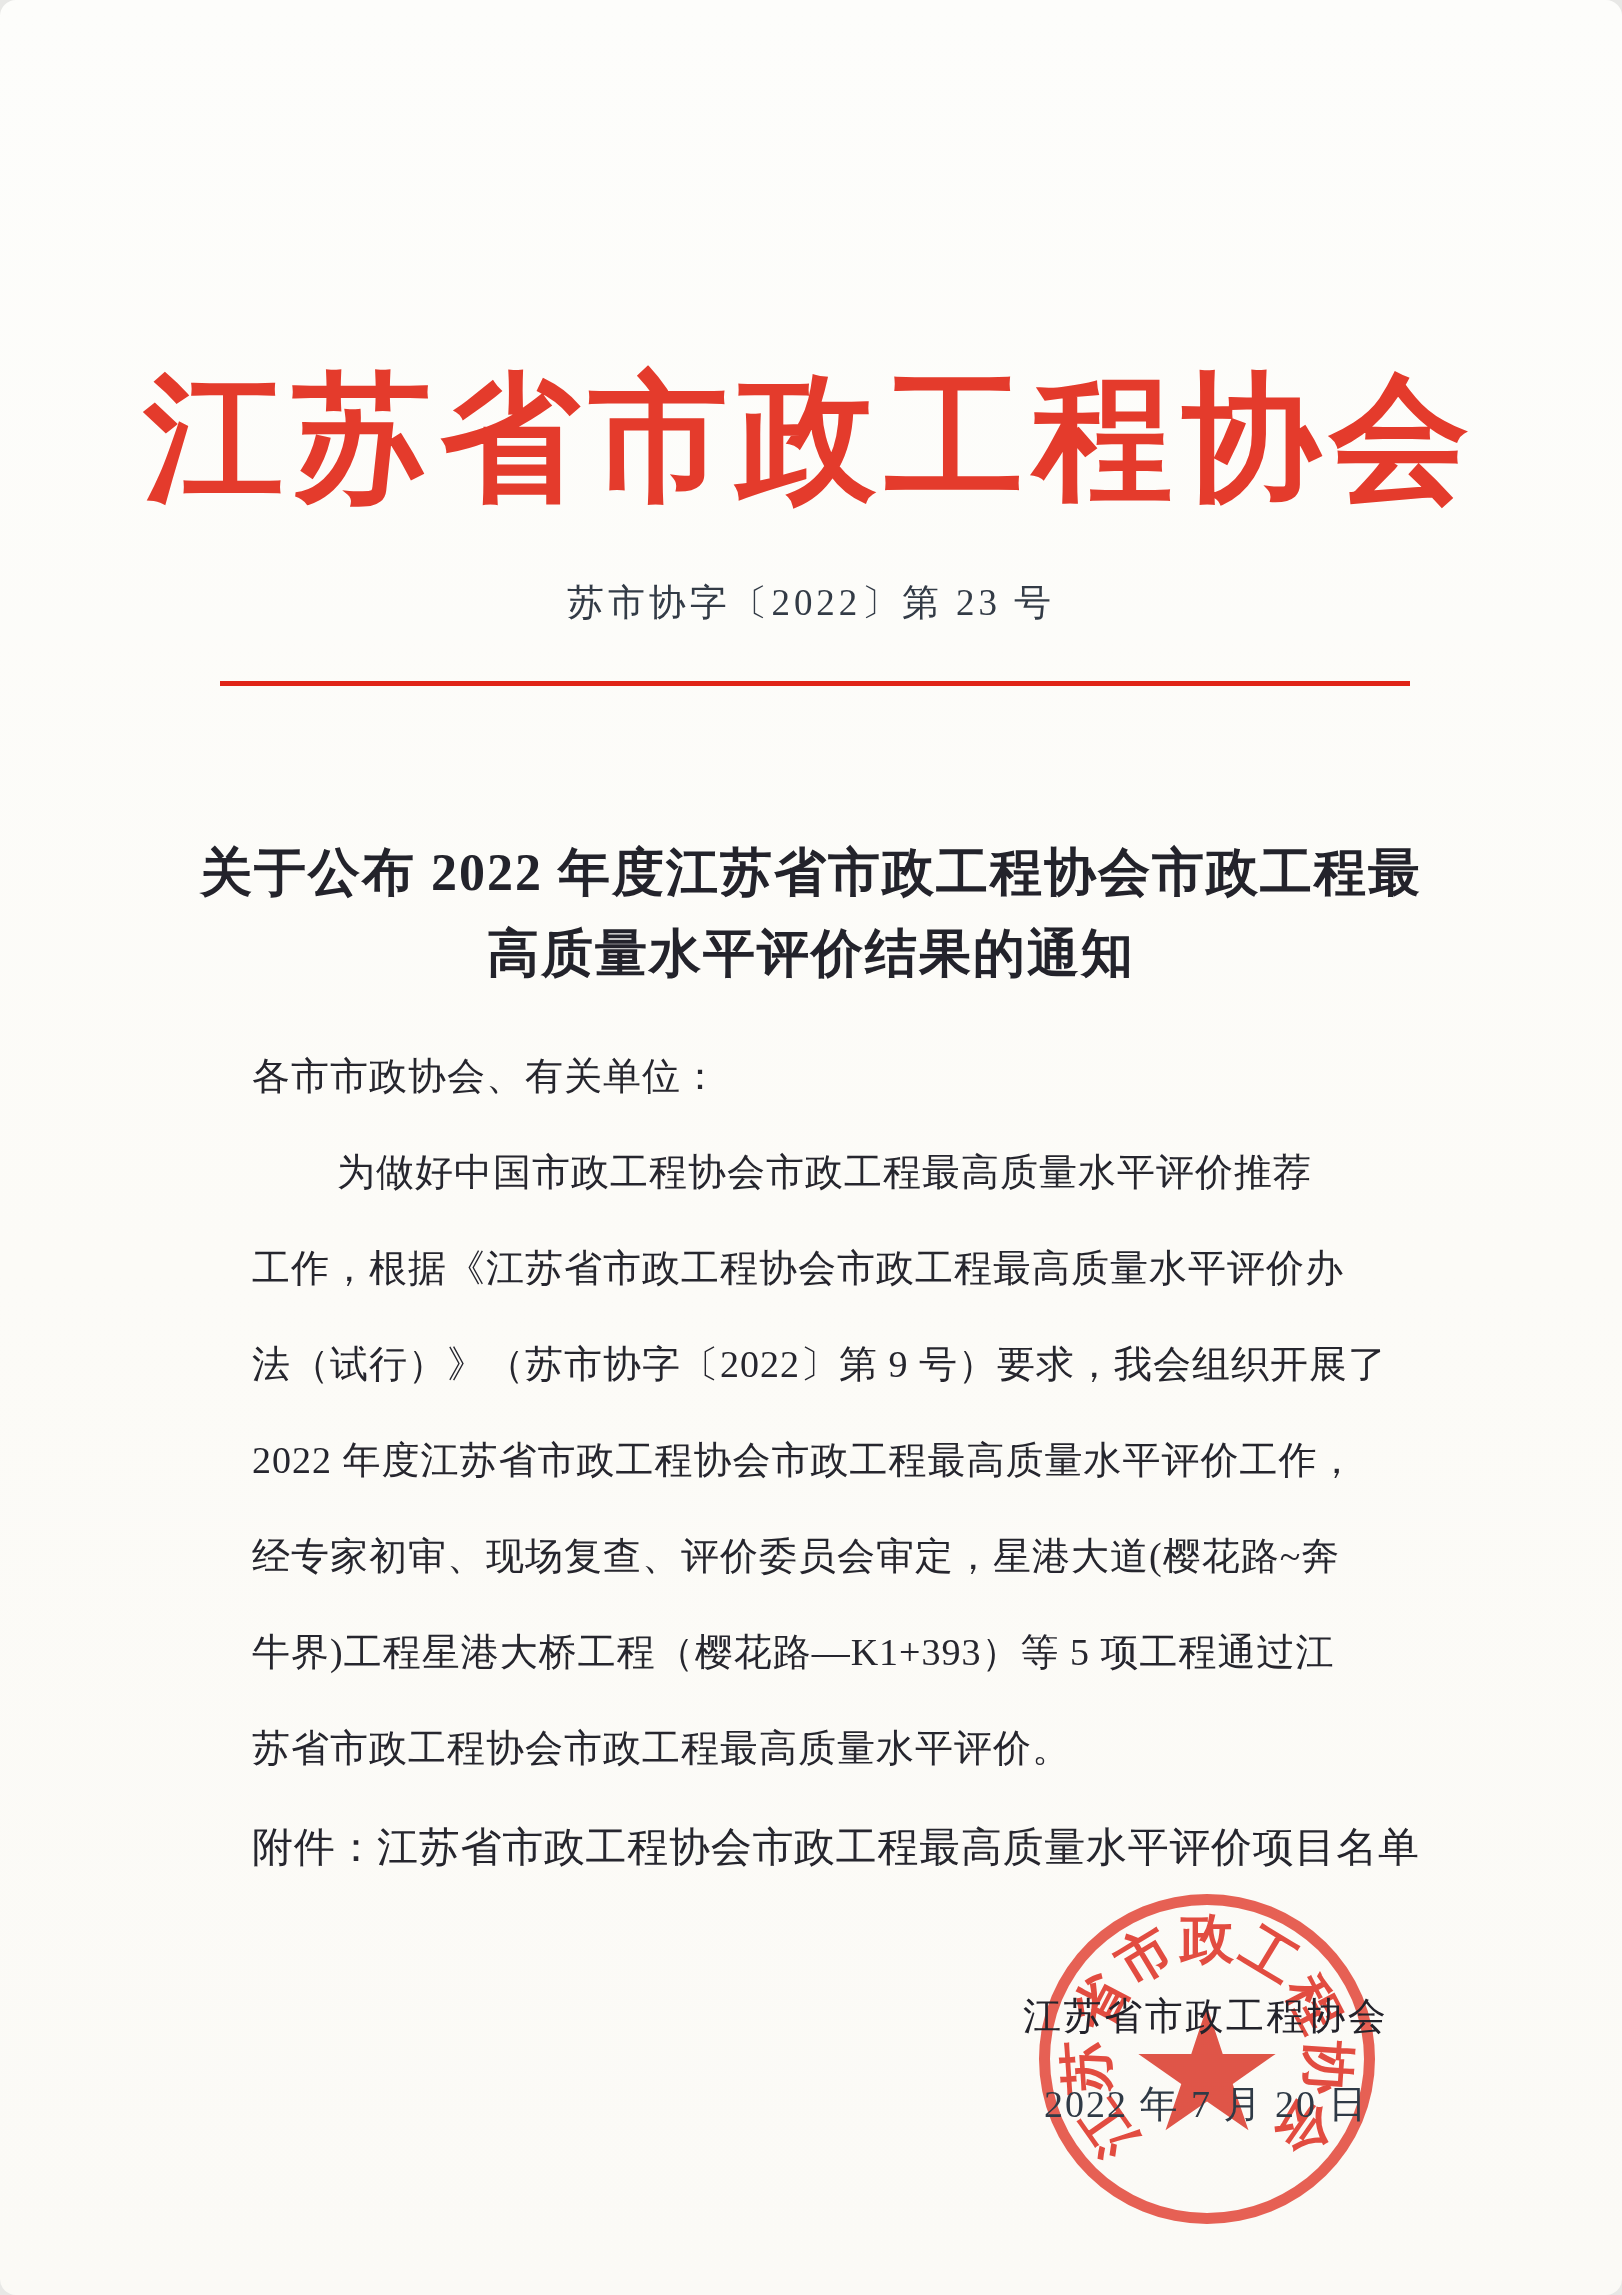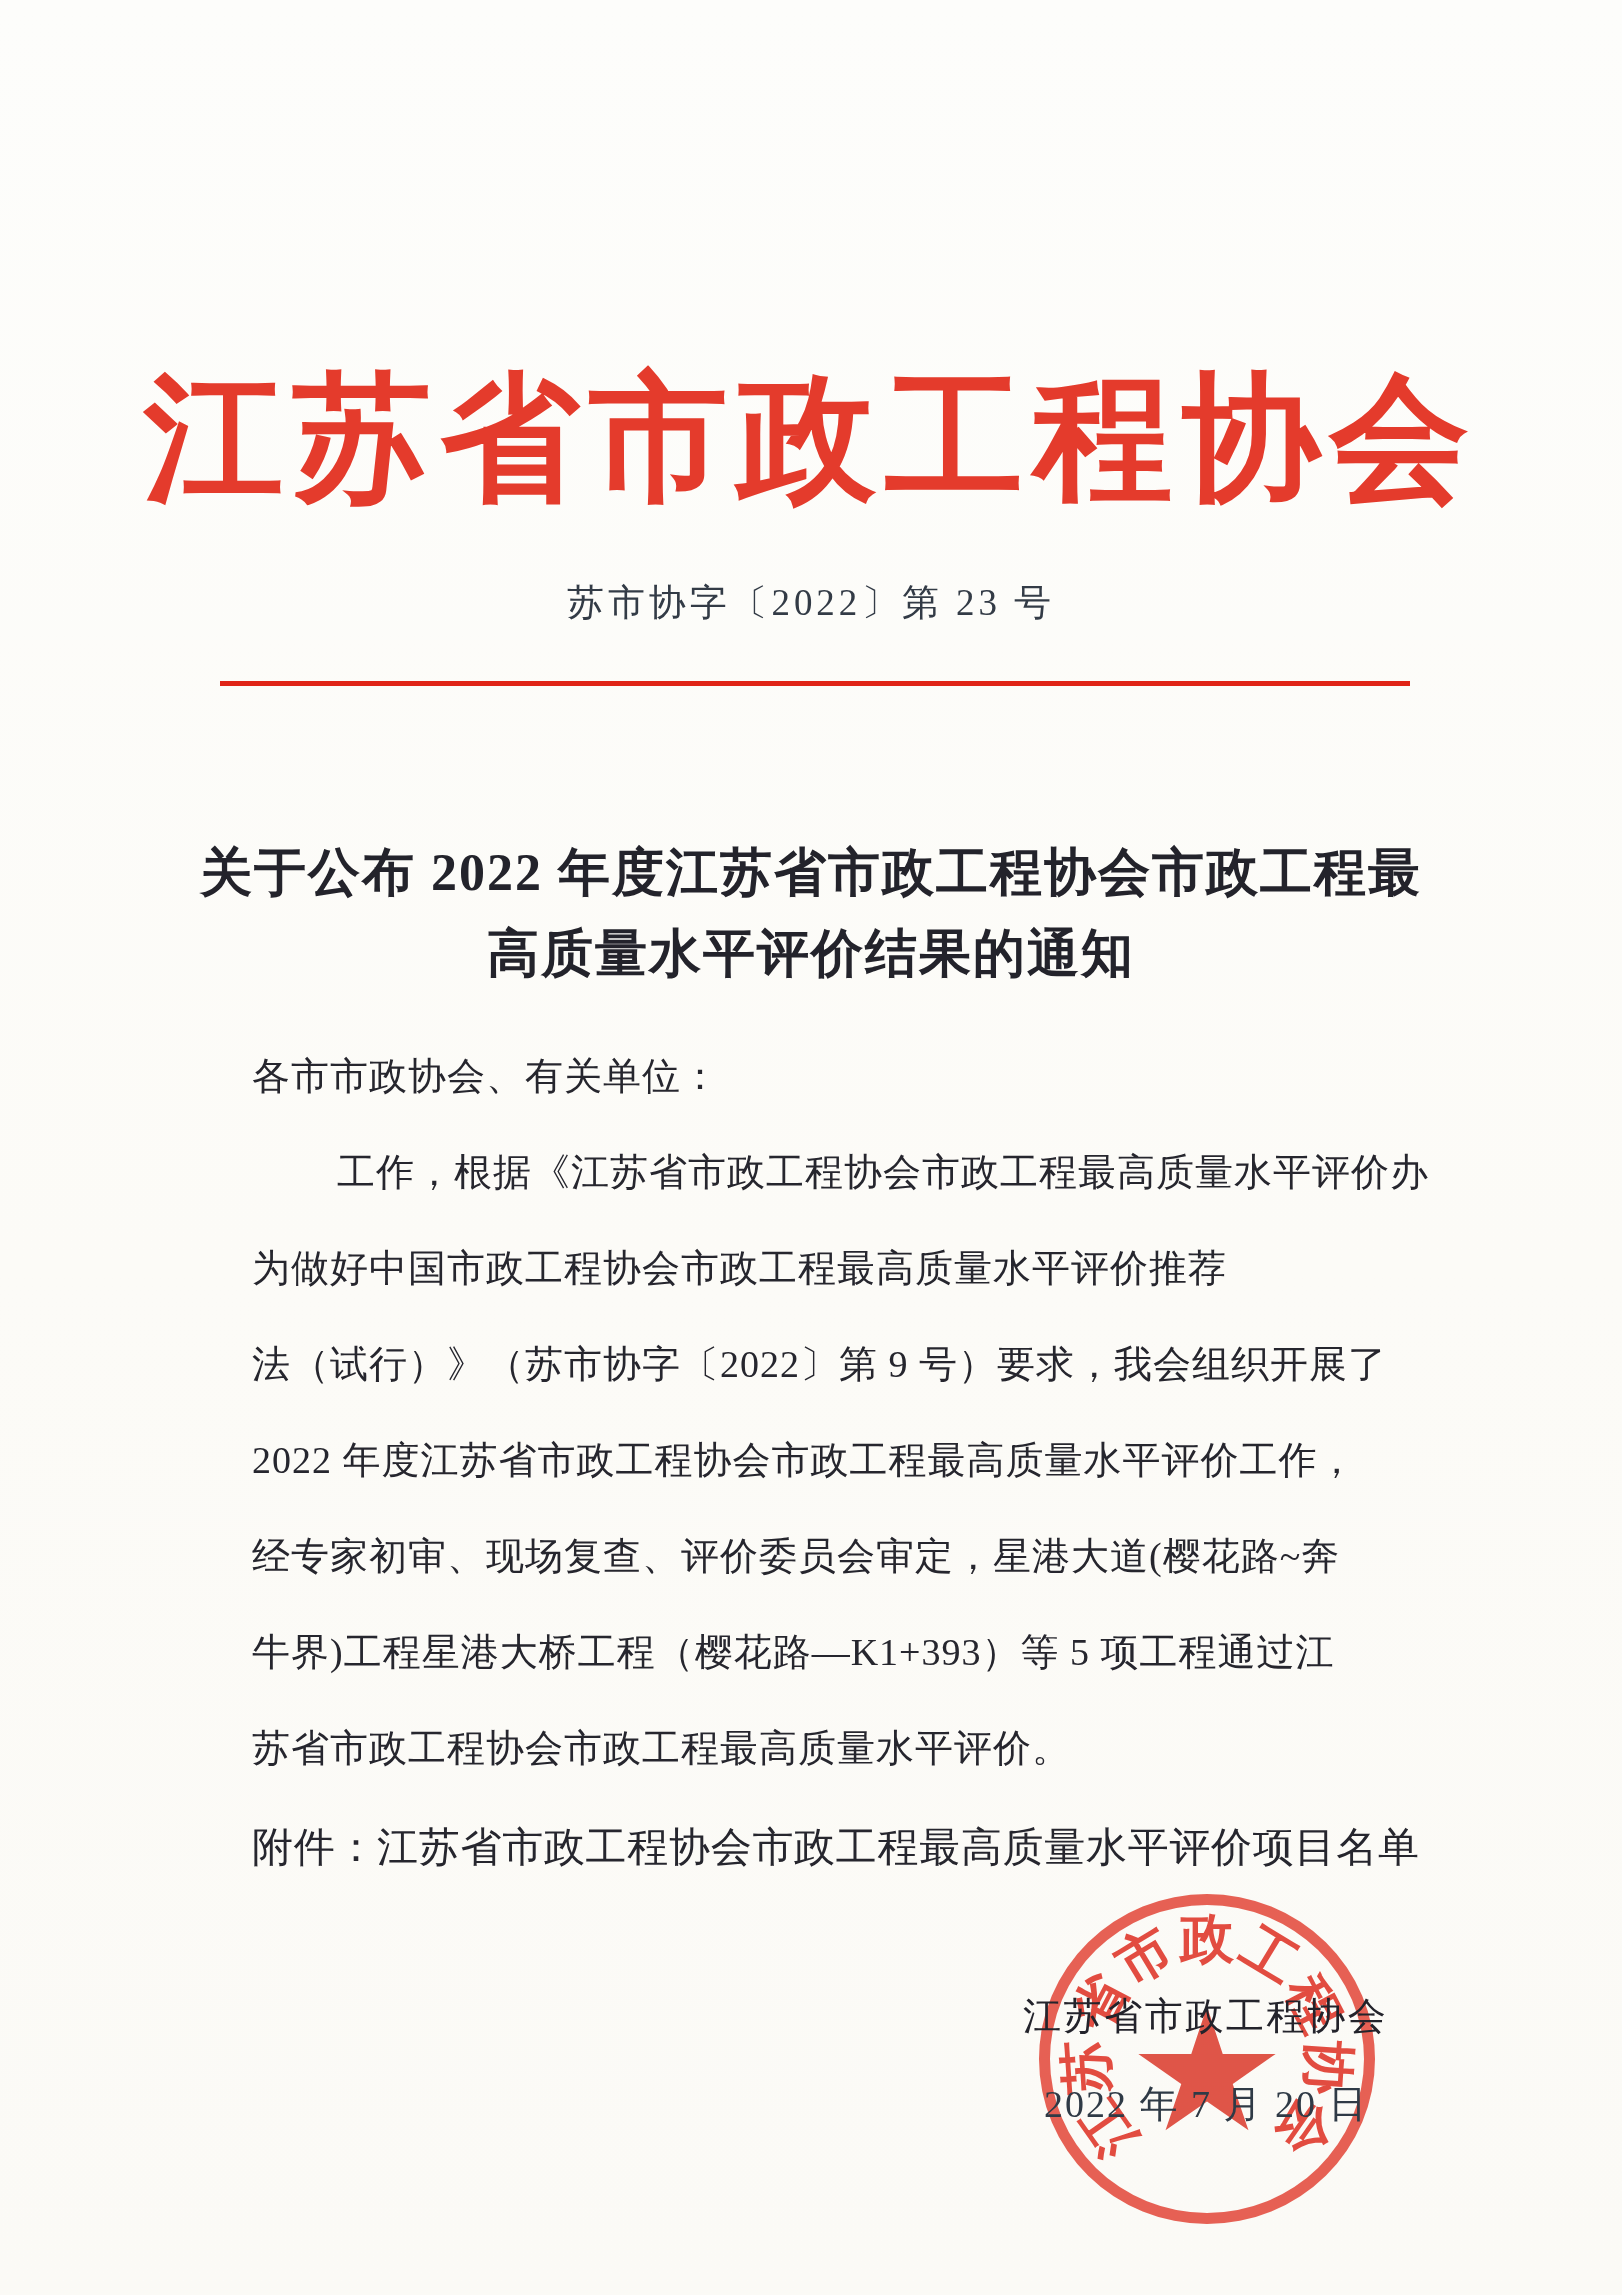--- a/index.html
+++ b/index.html
@@ -4,20 +4,21 @@
 <style>
   html,body{margin:0;padding:0;background:#e8e8e6;}
   .page{
     position:relative;
     width:1622px;height:2295px;
     margin:0 auto;
     background:linear-gradient(180deg,#fdfdfb 0%,#fcfbf7 55%,#fbfaf6 100%);
     overflow:hidden;
     font-family:"Liberation Serif","DejaVu Serif",serif;
     color:#26262e;
+    border-radius:16px;
   }
   .org-header{
     position:absolute;left:0;top:346px;width:100%;
     text-align:center;
     font-size:139px;font-weight:700;
     letter-spacing:9.2px;
     color:#e43b2c;
     white-space:nowrap;
   }
   .doc-number{
@@ -99,22 +100,22 @@
   <div class="red-rule"></div>
 
   <div class="doc-title">
     <div>关于公布 2022 年度江苏省市政工程协会市政工程最</div>
     <div>高质量水平评价结果的通知</div>
   </div>
 
   <div class="body-block">
     <div class="textline">各市市政协会、有关单位：</div>
     <div>
+        <div class="textline bodyline">为做好中国市政工程协会市政工程最高质量水平评价推荐</div>
         <div class="textline bodyline">工作，根据《江苏省市政工程协会市政工程最高质量水平评价办</div>
-        <div class="textline bodyline">为做好中国市政工程协会市政工程最高质量水平评价推荐</div>
         <div class="textline bodyline">法（试行）》（苏市协字〔2022〕第 9 号）要求，我会组织开展了</div>
         <div class="textline bodyline">2022 年度江苏省市政工程协会市政工程最高质量水平评价工作，</div>
         <div class="textline bodyline">经专家初审、现场复查、评价委员会审定，星港大道(樱花路~奔</div>
         <div class="textline bodyline">牛界)工程星港大桥工程（樱花路—K1+393）等 5 项工程通过江</div>
         <div class="textline bodyline">苏省市政工程协会市政工程最高质量水平评价。</div>
       </div>
   </div>
 
   <div class="attachment textline">附件：江苏省市政工程协会市政工程最高质量水平评价项目名单</div>
 

